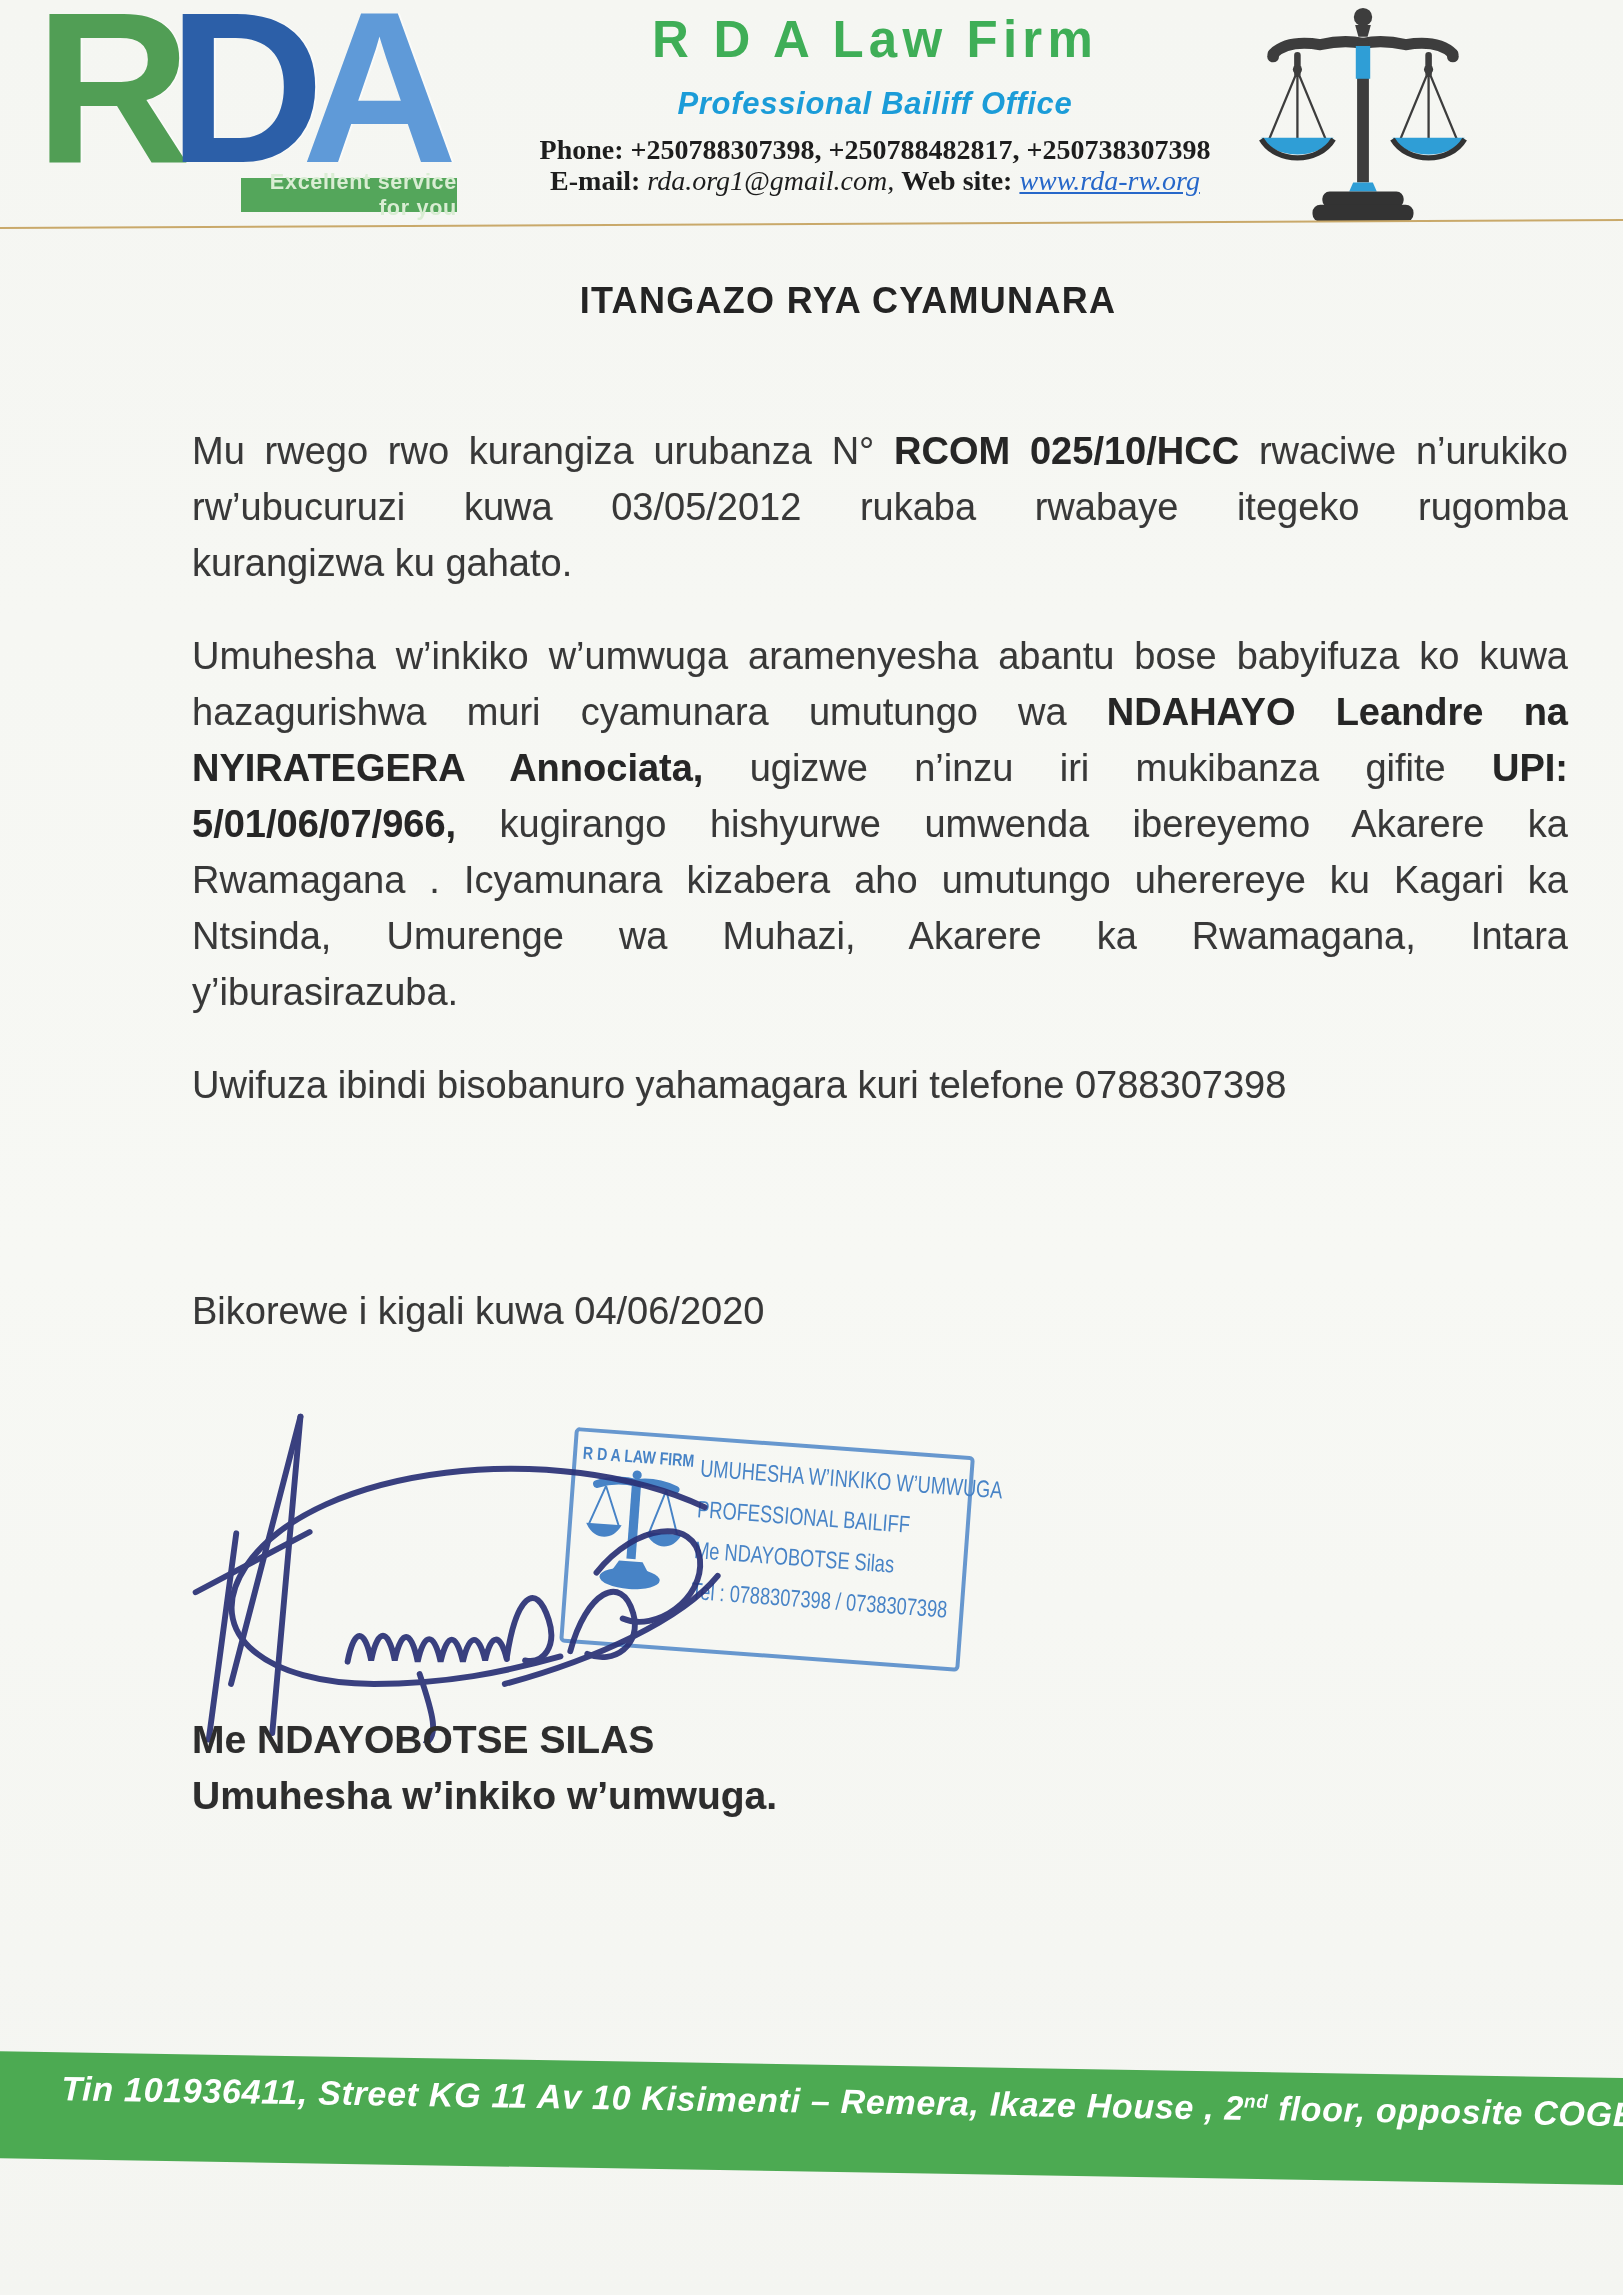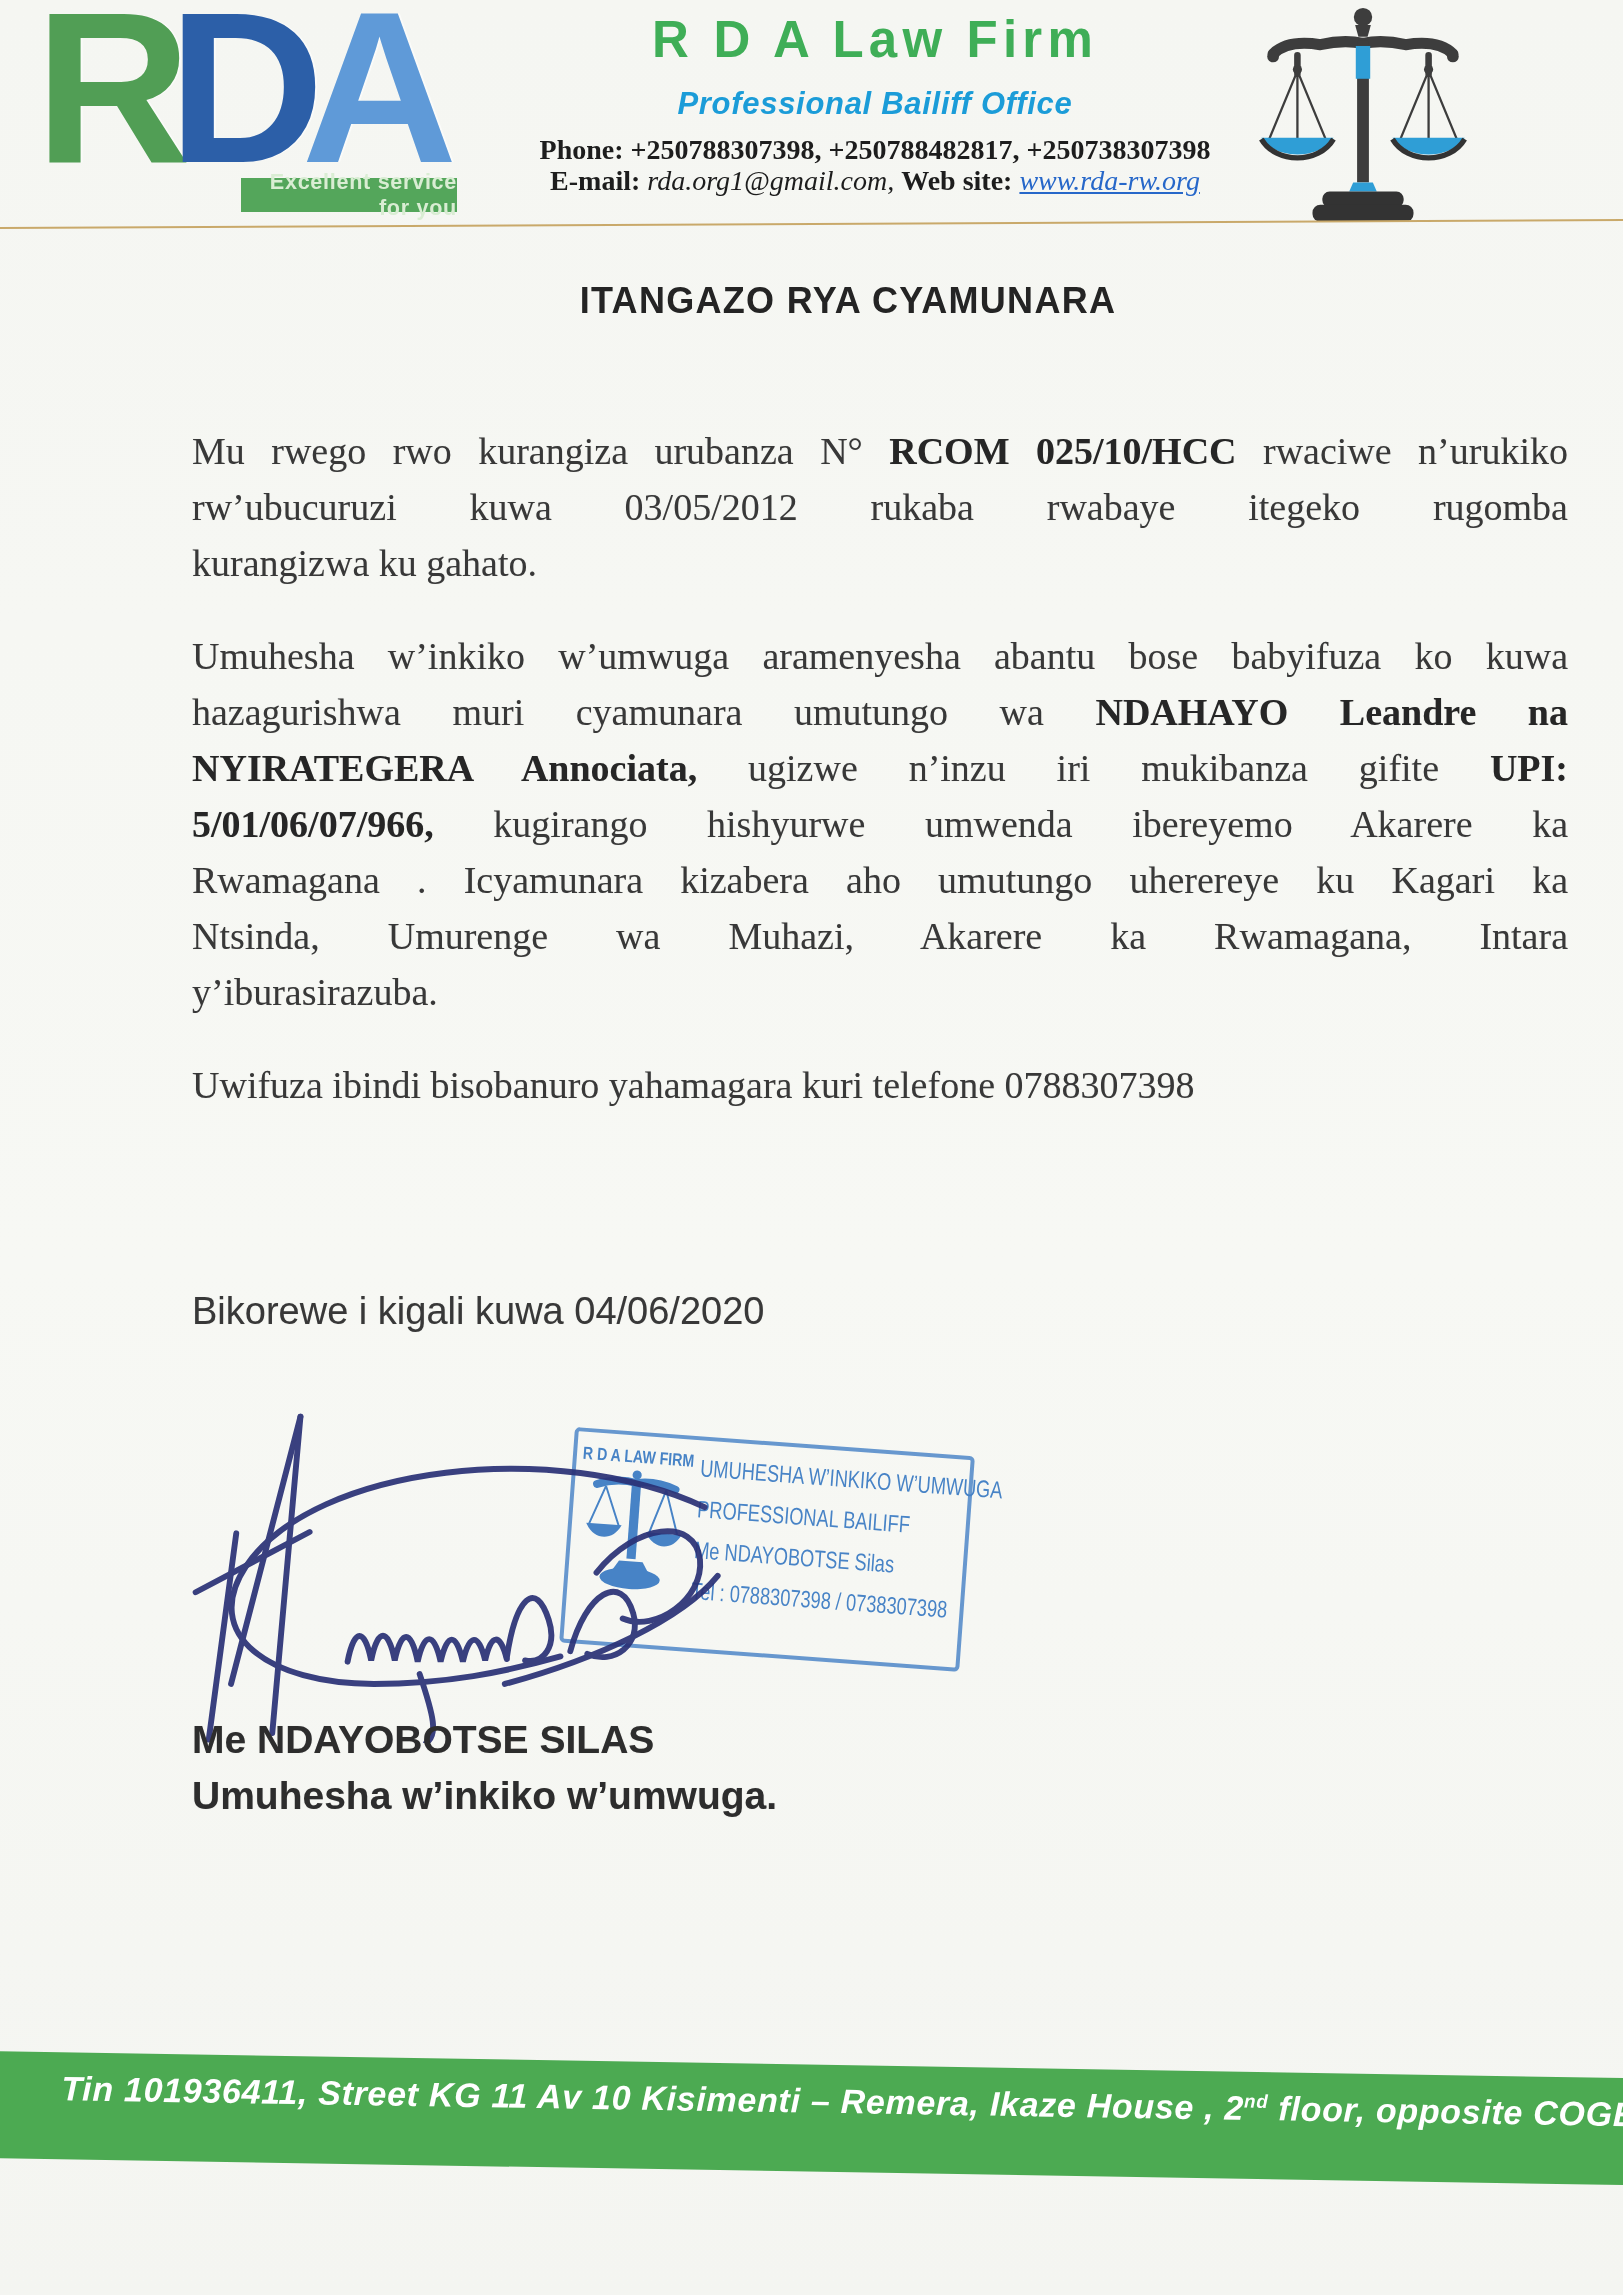--- a/index.html
+++ b/index.html
@@ -27,21 +27,21 @@
   .scales{position:absolute;left:1235px;top:3.9px;width:256px;height:223px;}
   .rule-gold{position:absolute;left:-7.9px;top:227px;width:1640px;height:2px;
     transform:rotate(-0.28deg);transform-origin:left center;}
   
   .doc-title{position:absolute;left:0;top:280px;width:1624px;text-align:center;
     font-size:36px;font-weight:700;letter-spacing:1.3px;color:#242424;padding-left:36px;}
   .body-text{position:absolute;left:192px;top:423px;width:1376px;
     font-size:38px;line-height:56px;color:#383838;
     text-shadow:0 0 0.7px rgba(70,70,70,.25);}
   .para{margin:0 0 37px 0;}
-  .line{text-align:justify;font-family:Liberation Serif, serif;}
+  .line{text-align:justify;}
   .line.just{text-align-last:justify;}
   .line .b{font-weight:700;color:#262626;}
   .closing{position:absolute;left:192px;top:1283px;font-size:38px;line-height:56px;
     color:#383838;text-shadow:0 0 0.7px rgba(70,70,70,.25);}
   .sig-block{position:absolute;left:192px;top:1712px;font-size:39px;font-weight:700;
     line-height:56px;color:#2d2d2d;text-shadow:0 0 0.7px rgba(60,60,60,.3);}
   
   .stamp{position:absolute;left:575px;top:1427px;width:393px;height:208px;
     border:4.6px solid rgba(62,125,196,.82);border-radius:5.2px;
     transform:rotate(4.2deg);transform-origin:left top;display:flex;

